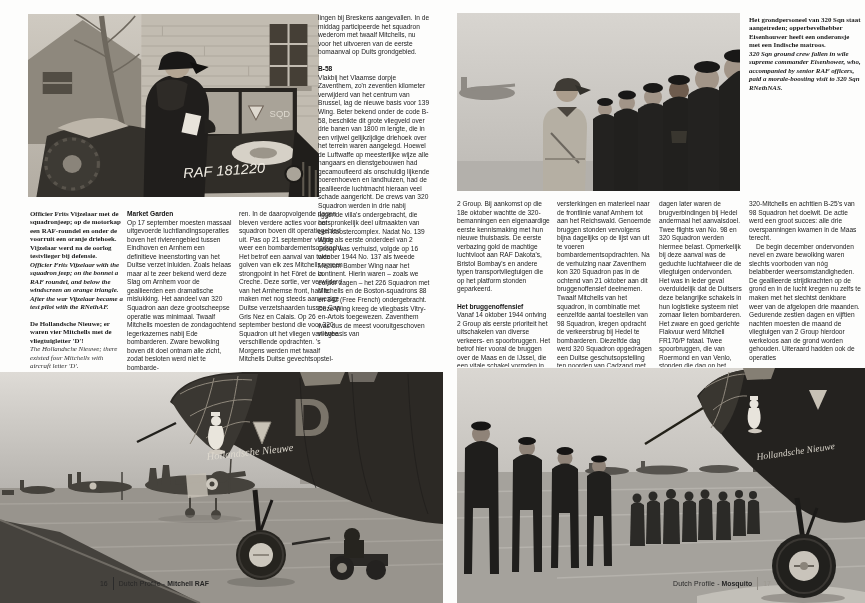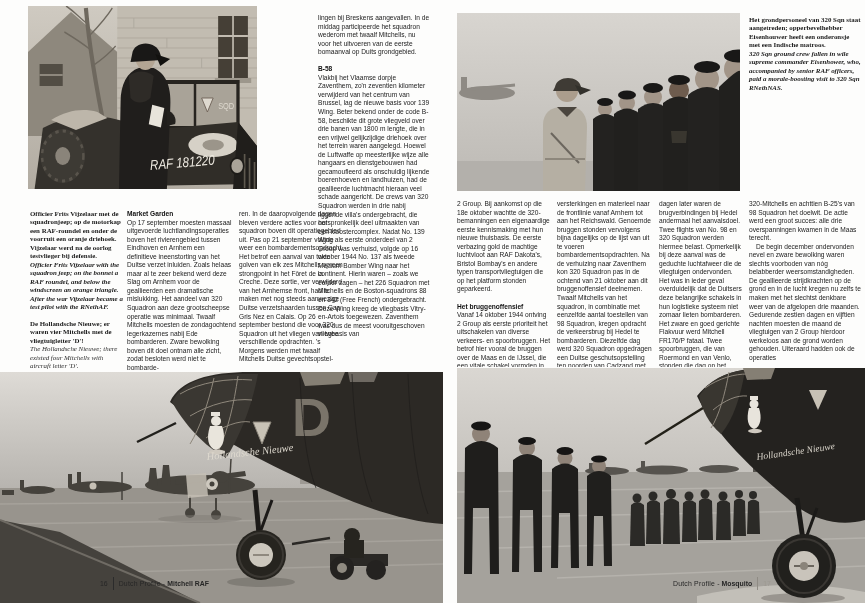--- a/index.html
+++ b/index.html
@@ -3,21 +3,21 @@
 <meta charset="utf-8">
 <style>
   * { margin:0; padding:0; box-sizing:border-box; }
   html,body { background:#ffffff; }
   .spread {
     position:relative; width:865px; height:603px; overflow:hidden;
     background:#fdfdfc; font-family:"Liberation Sans",sans-serif; color:#1f1f1f;
   }
   .photo { position:absolute; overflow:hidden; background:#c8c5c0; }
   .photo svg { display:block; width:100%; height:100%; }
-  #ph-jeep   { left:28px;  top:6px;  width:229px; height:183px; }
+  #ph-jeep   { left:28px;  top:14px;  width:291px; height:183px; }
   #ph-lineup { left:0;     top:372px; width:443px; height:231px; }
   #ph-ike    { left:457px; top:13px;  width:283px; height:178px; }
   #ph-parade { left:457px; top:368px; width:408px; height:235px; }
 
   .col { position:absolute; font-size:6.6px; line-height:8.55px; color:#222; overflow:hidden; }
   .col p { margin:0; }
   .col h3 { font-size:6.6px; line-height:8.55px; font-weight:bold; color:#111; }
   .col h3.sp { margin-top:8.5px; }
   #lc1 { left:127px; top:210px; width:109px; height:161px; }
   #lc2 { left:239px; top:210px; width:107px; height:161px; }

